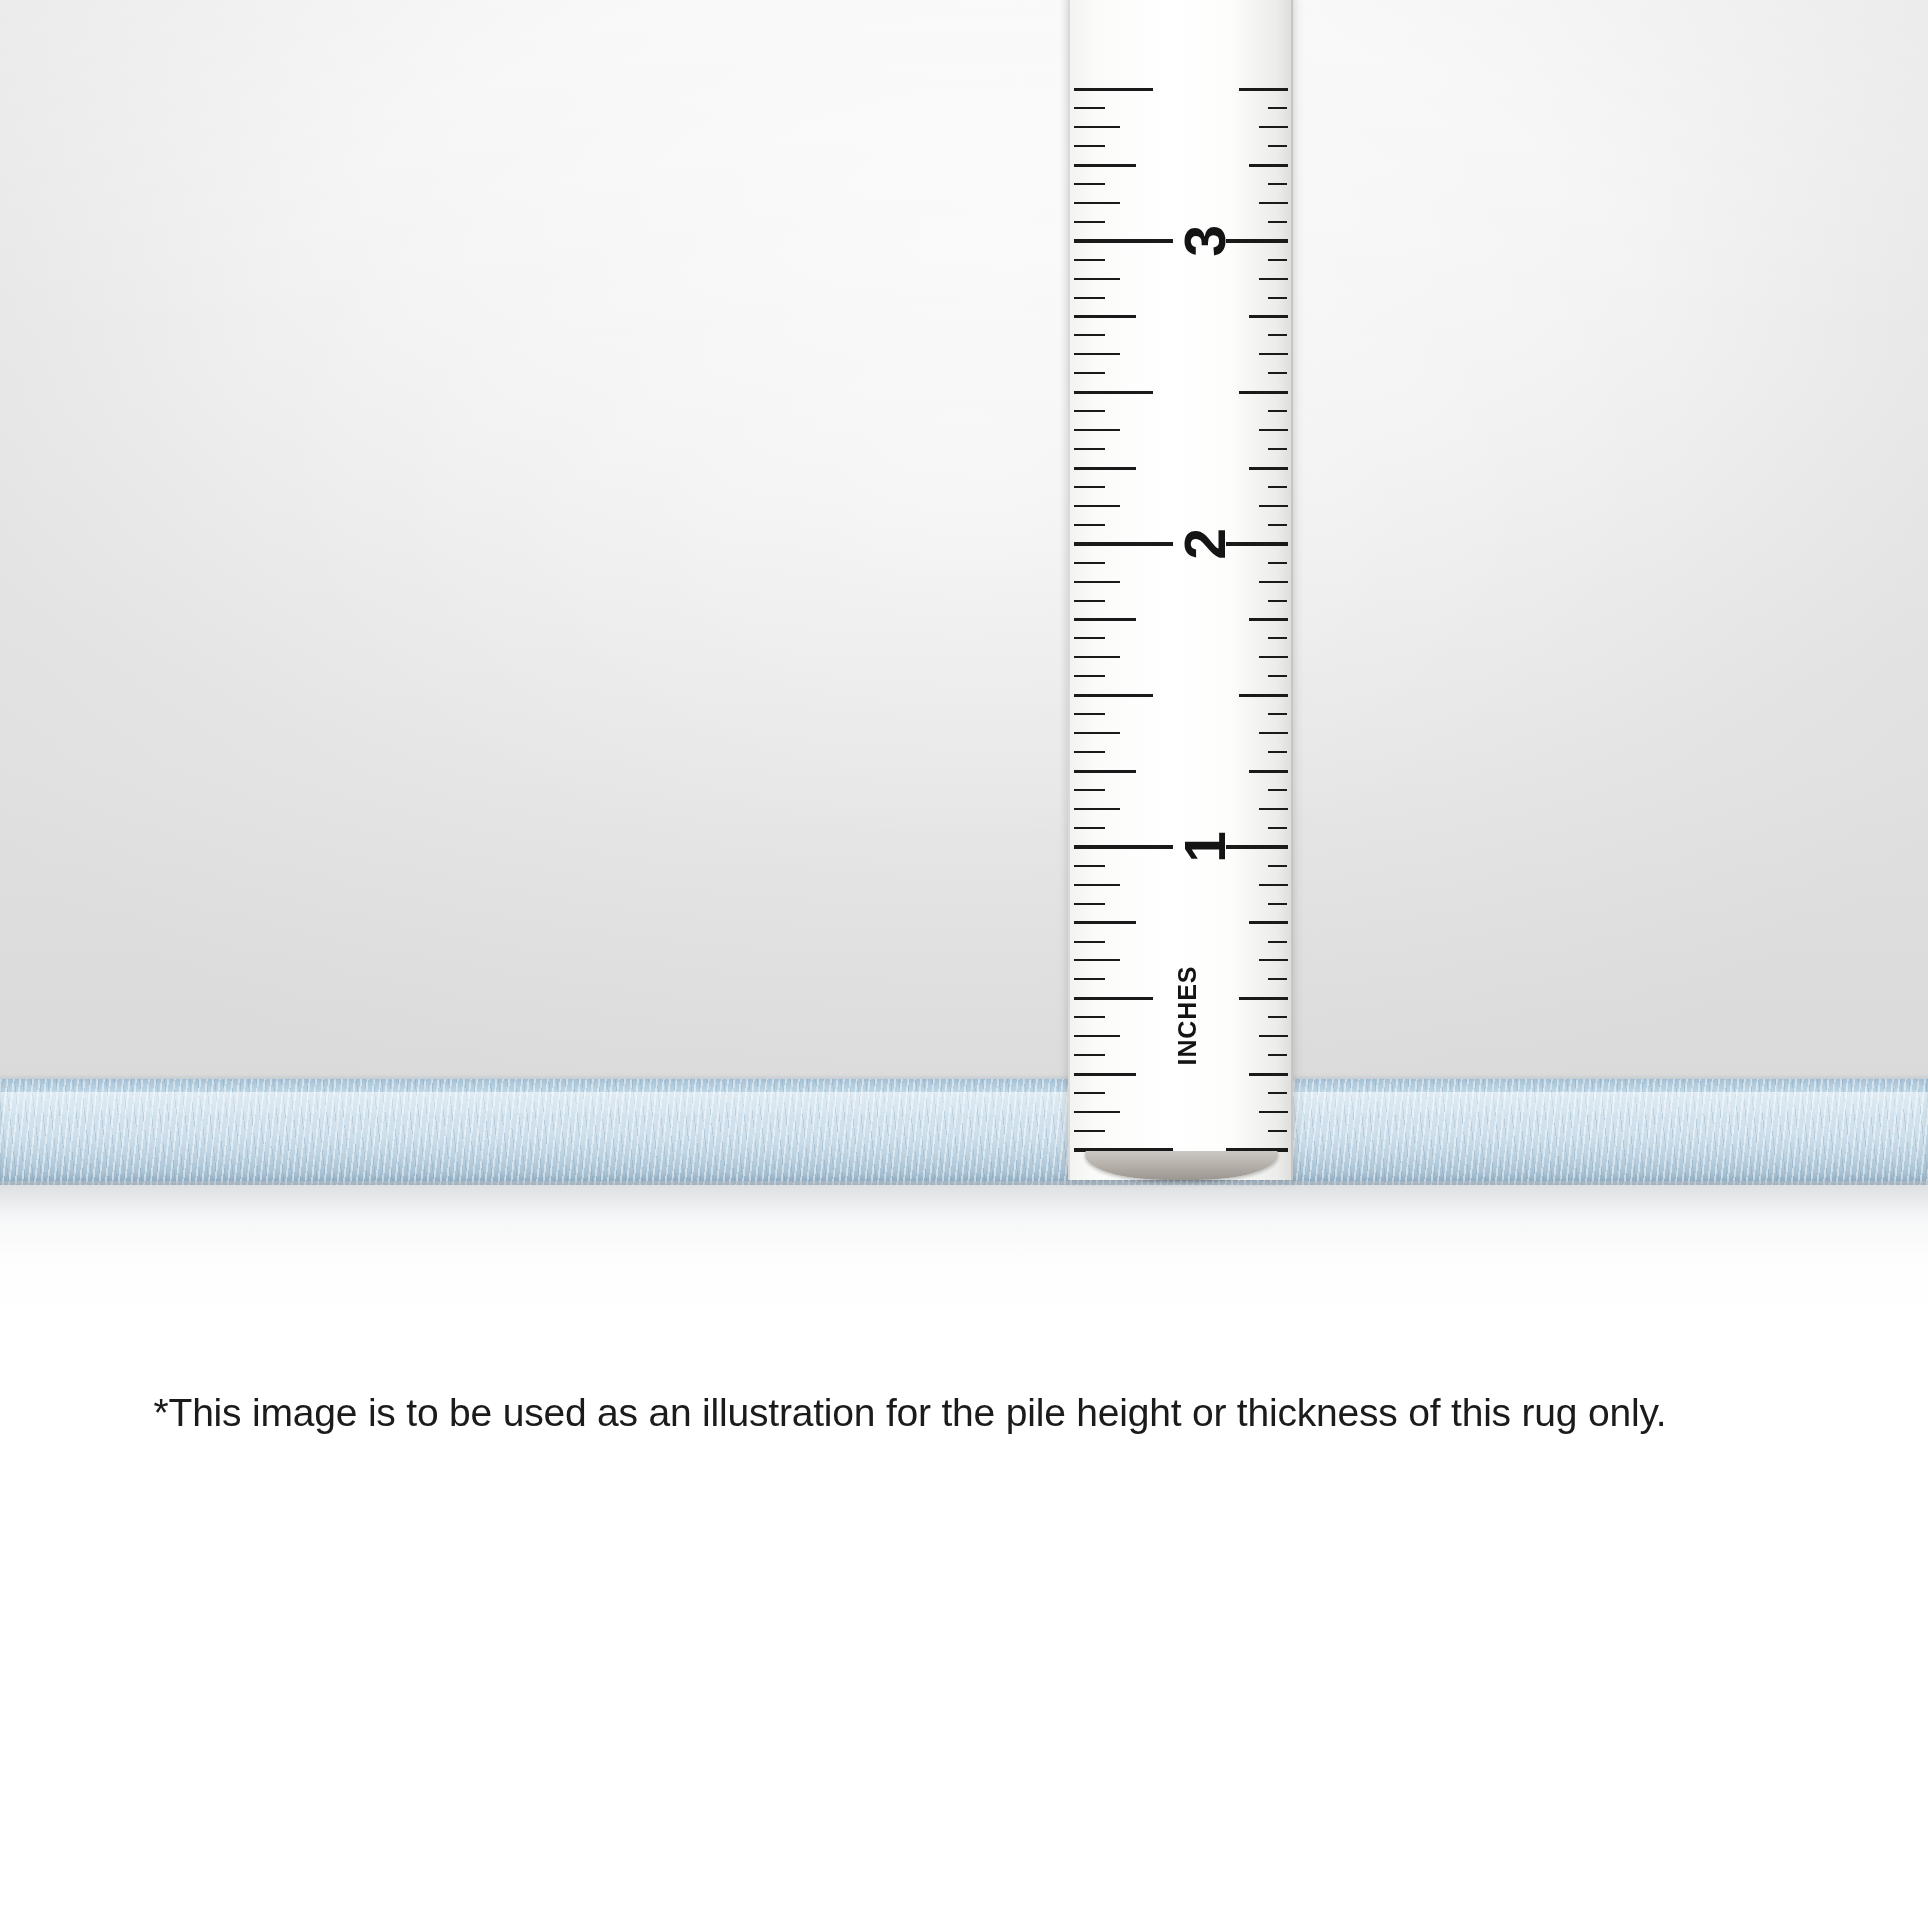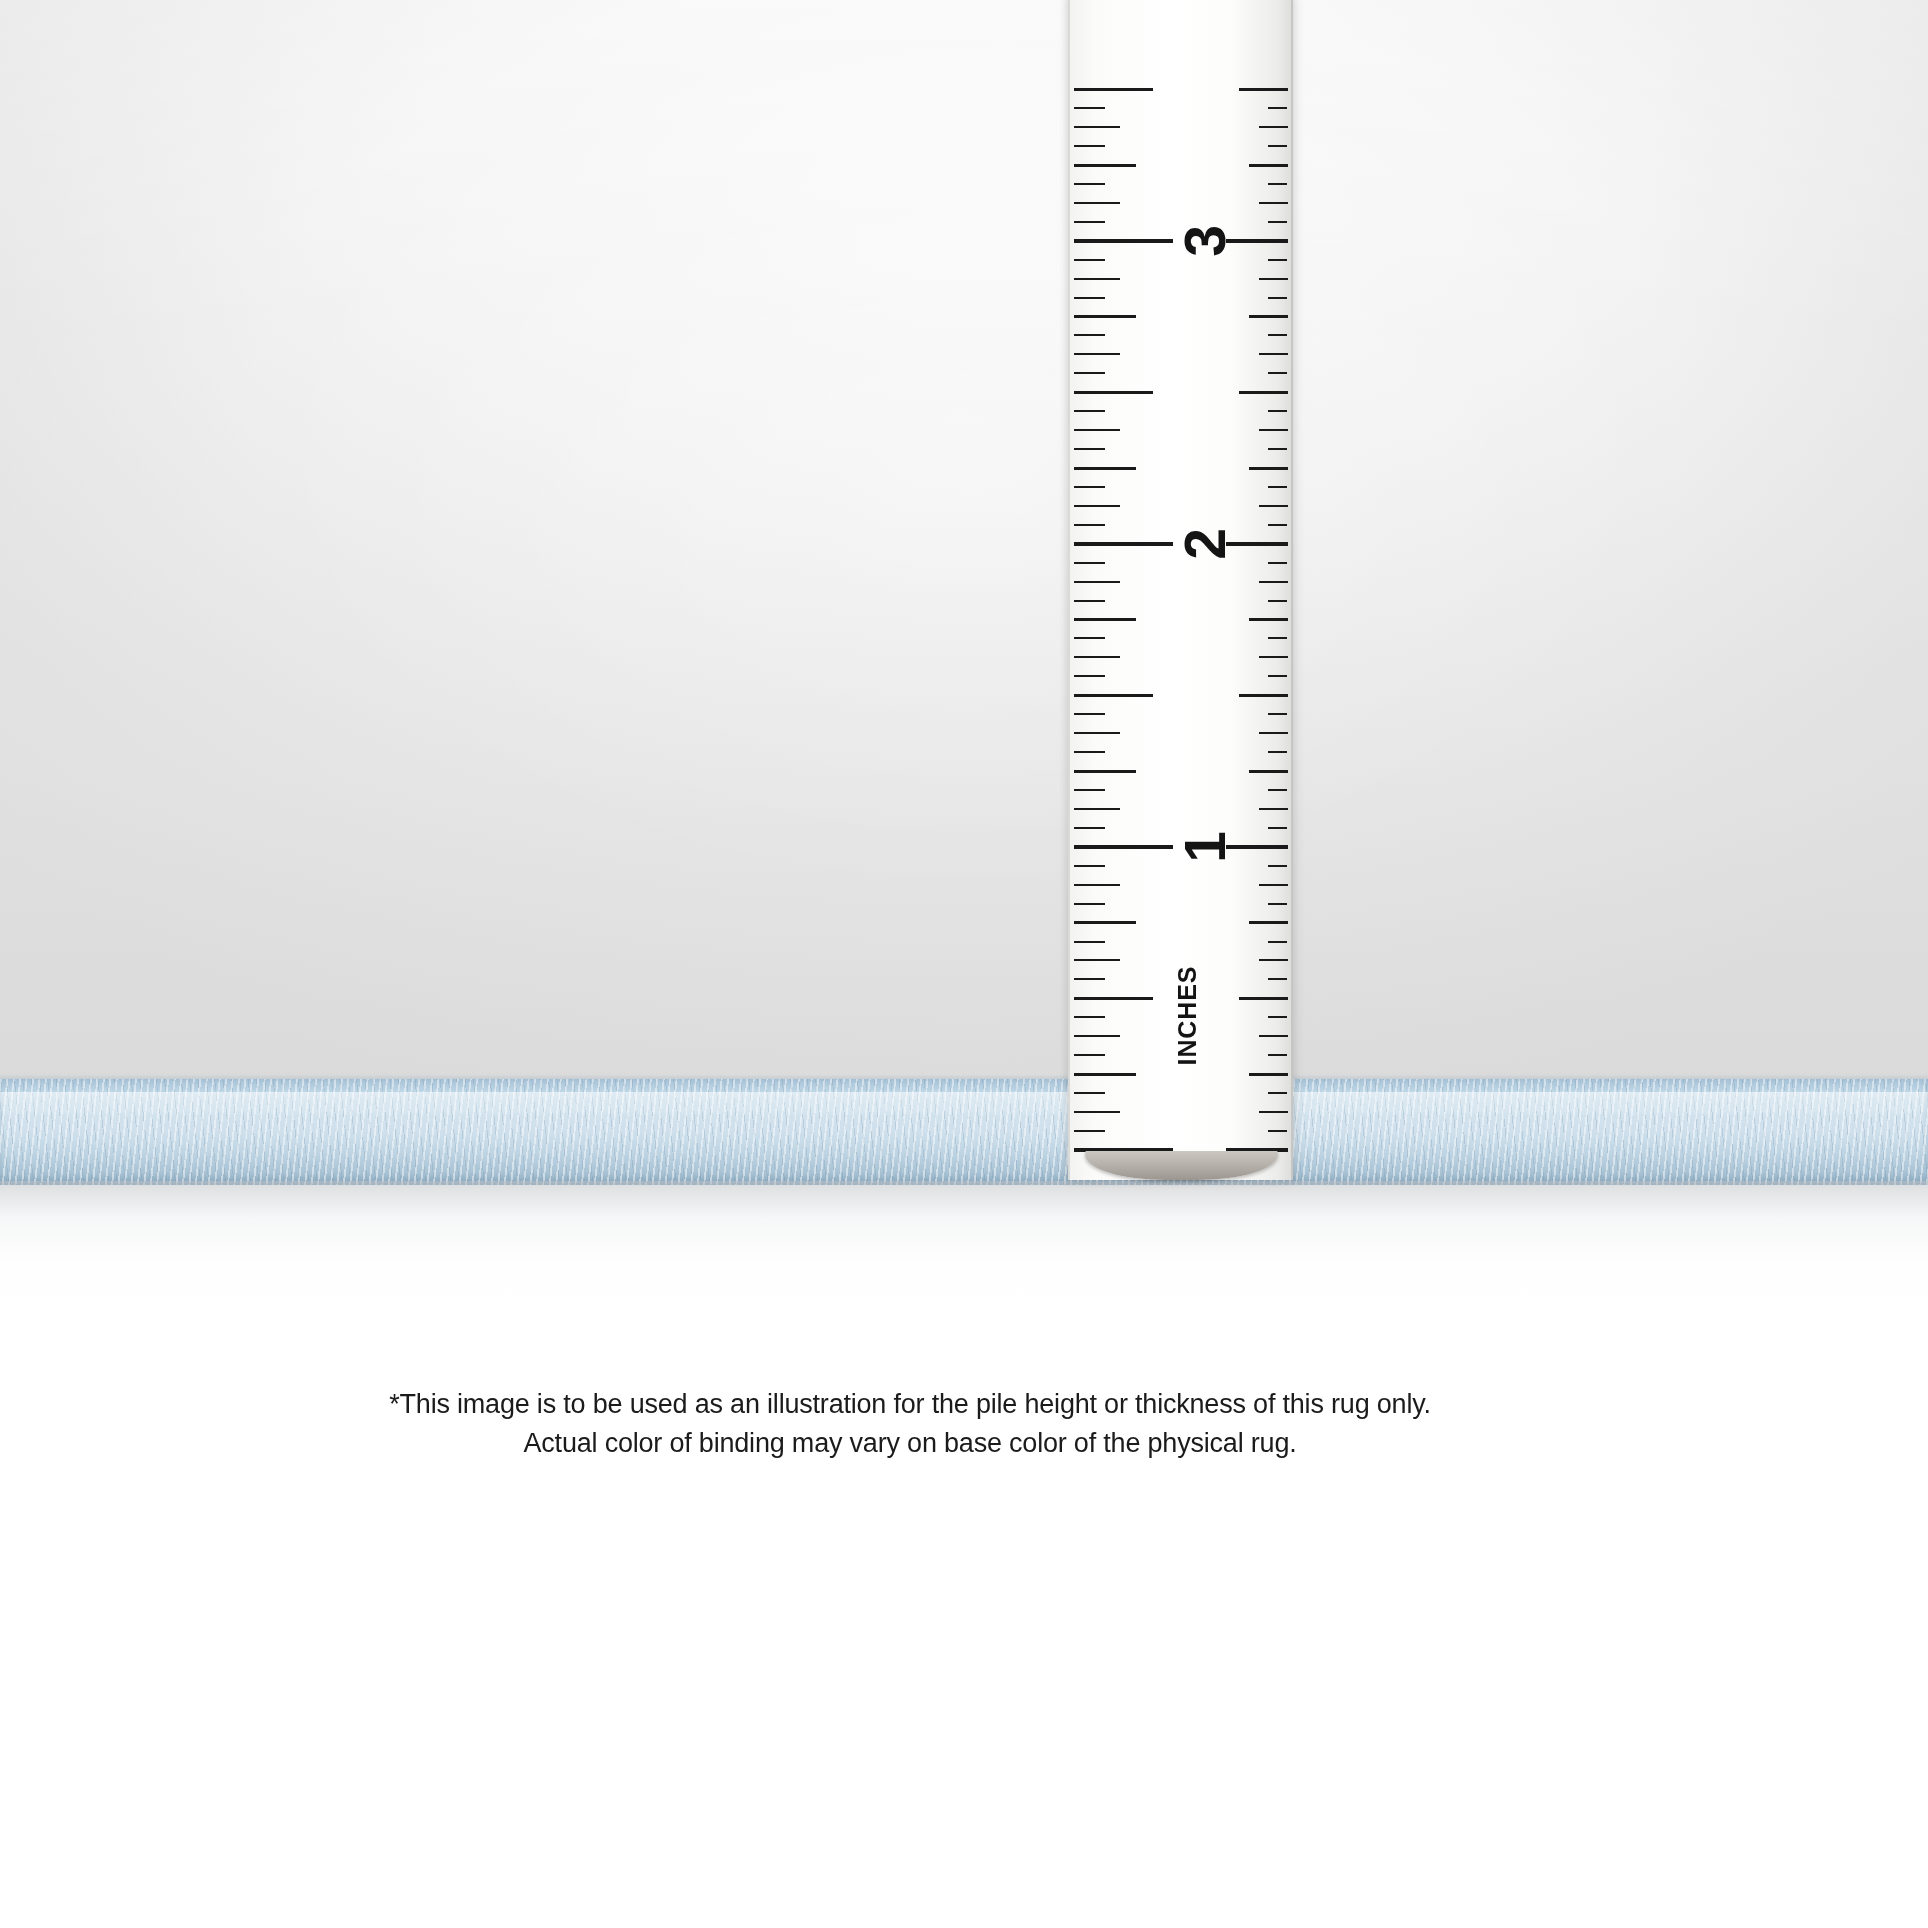--- a/index.html
+++ b/index.html
@@ -191,21 +191,21 @@
 
   
   .caption {
     position: absolute;
     left: 0;
     top: 1385px;
     width: 1820px;
     text-align: center;
     color: #1b1b1b;
     font-family: "Liberation Sans", sans-serif;
-    font-size: 27px;
+    font-size: 39px;
     line-height: 1.45;
     letter-spacing: -0.2px;
   }
   .caption-line { display: block; }
 </style>
 </head>
 <body>
 
 <div class="scene">
 
@@ -343,17 +343,16 @@
       <div class="num num-big" style="left: 108px; top: 518px; width: 64px; height: 62px; text-align: center;">2</div>
       <div class="num num-big" style="left: 108px; top: 215px; width: 64px; height: 62px; text-align: center;">3</div>
       <div class="num-inches" style="left: 55px; top: 1008px; width: 129px; text-align: center;">INCHES</div>
     </div>
   <div class="ruler-metal">
     <div class="ruler-metal-inner"></div>
   </div>
 
   <div class="caption">
     <span class="caption-line">*This image is to be used as an illustration for the pile height or thickness of this rug only.</span>
-    <span class="caption-line">Actual color of binding may vary on base color of the physical rug.</span>
   </div>
 
 </div>
 
 
 </body></html>

